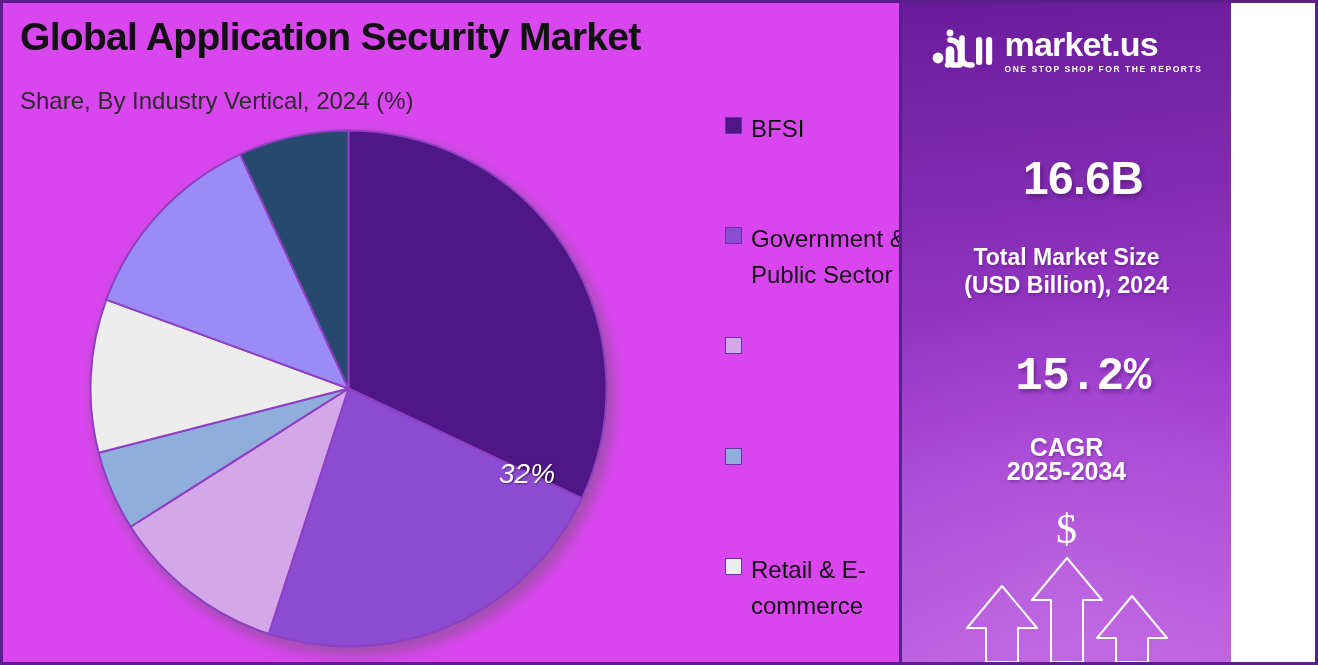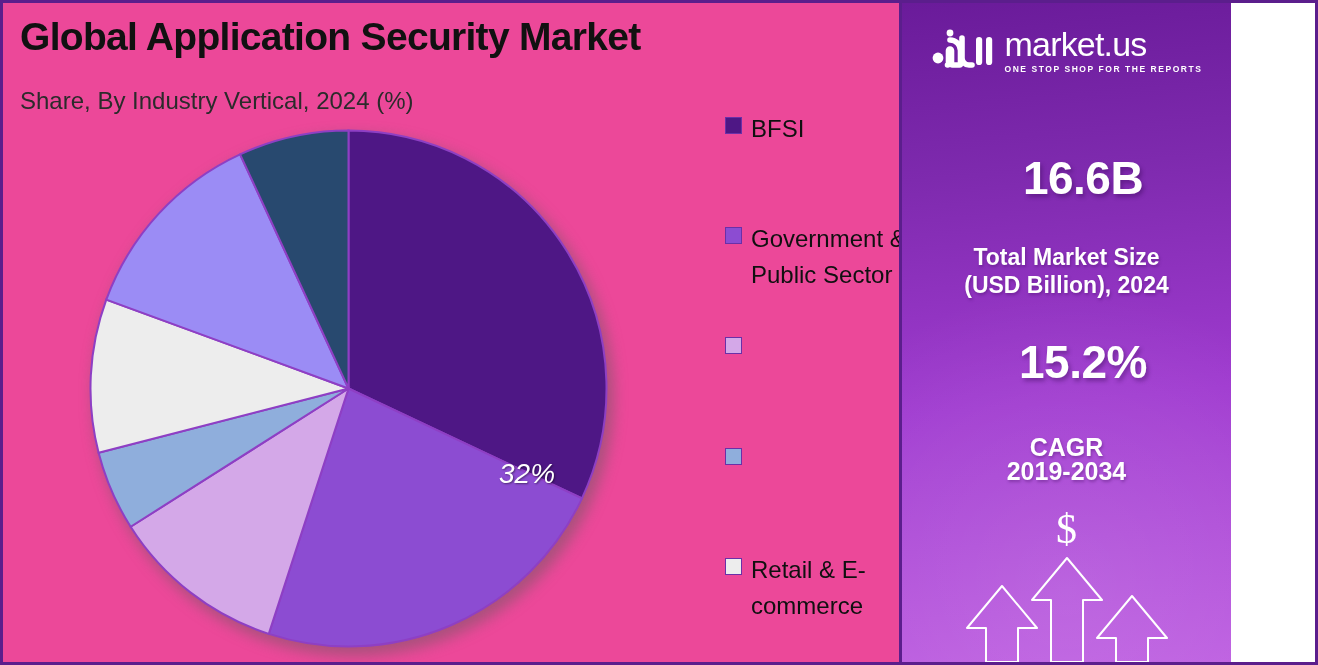--- a/index.html
+++ b/index.html
@@ -16,21 +16,21 @@
     border:3px solid #5B1E8C;
     background:#ffffff;
     display:flex;
   }
   
   .left-panel{
     position:relative;
     width:899px;
     height:100%;
     box-sizing:border-box;
-    background:#ec4899;
+    background:#d946ef;
     border-right:3px solid #5B1E8C;
     overflow:hidden;
   }
   .title{
     position:absolute;
     left:17px;top:12px;
     font-size:39px;
     font-weight:bold;
     letter-spacing:-0.7px;
     color:#111111;
@@ -112,21 +112,21 @@
     position:absolute;
     left:0;right:0;top:24px;
     display:flex;
     align-items:center;
     justify-content:center;
     gap:12px;
   }
   .logo-mark{width:62px;height:46px;flex:0 0 62px;}
   .logo-text-wrap{display:flex;flex-direction:column;align-items:flex-start;}
   .logo-name{
-    font-size:34px;font-weight:normal;color:#ffffff;
+    font-size:34px;font-weight:bold;color:#ffffff;
     letter-spacing:-0.8px;line-height:34px;
   }
   .logo-tag{
     font-size:8.5px;font-weight:bold;color:#ffffff;
     letter-spacing:1.55px;margin-top:3px;
   }
   .stat-big{
     position:absolute;left:0;right:0;
     text-align:center;
     font-size:46px;font-weight:bold;color:#ffffff;
@@ -137,21 +137,21 @@
   .stat-cap{
     position:absolute;left:0;right:0;
     text-align:center;
     font-size:23px;font-weight:bold;color:#ffffff;
     line-height:28px;
     text-shadow:1px 2px 3px rgba(60,10,90,.35);
   }
   .stat-cap.small{font-size:25px;line-height:24px;}
   #stat-market-value{top:148px;}
   #stat-market-caption{top:240px;}
-  #stat-cagr-value{top:332px;}
+  #stat-cagr-value{top:348px;font-family:Liberation Mono, monospace;}
   #stat-cagr-caption{top:432px;}
   .arrows{
     position:absolute;
     left:0;right:0;bottom:0;
     height:160px;
   }
   .dollar{
     position:absolute;
     left:0;right:0;top:6px;
     text-align:center;
@@ -228,21 +228,21 @@
 
     <div class="stat-big" id="stat-market-value">16.6B</div>
     <div class="stat-cap" id="stat-market-caption">
       <div>Total Market Size</div>
       <div>(USD Billion), 2024</div>
     </div>
 
     <div class="stat-big" id="stat-cagr-value">15.2%</div>
     <div class="stat-cap small" id="stat-cagr-caption">
       <div>CAGR</div>
-      <div>2019-2034</div>
+      <div>2025-2034</div>
     </div>
 
     <div class="arrows">
       <div class="dollar">$</div>
       <svg width="329" height="160" viewBox="0 0 329 160">
         <g fill="none" stroke="#ffffff" stroke-width="2" stroke-linejoin="round">
           <path d="M165 56 L200 98 L181 98 L181 160 L149 160 L149 98 L130 98 Z"></path>
           <path d="M100 84 L135 126 L116 126 L116 160 L84 160 L84 126 L65 126 Z"></path>
           <path d="M230 94 L265 136 L246 136 L246 160 L214 160 L214 136 L195 136 Z"></path>
         </g>

